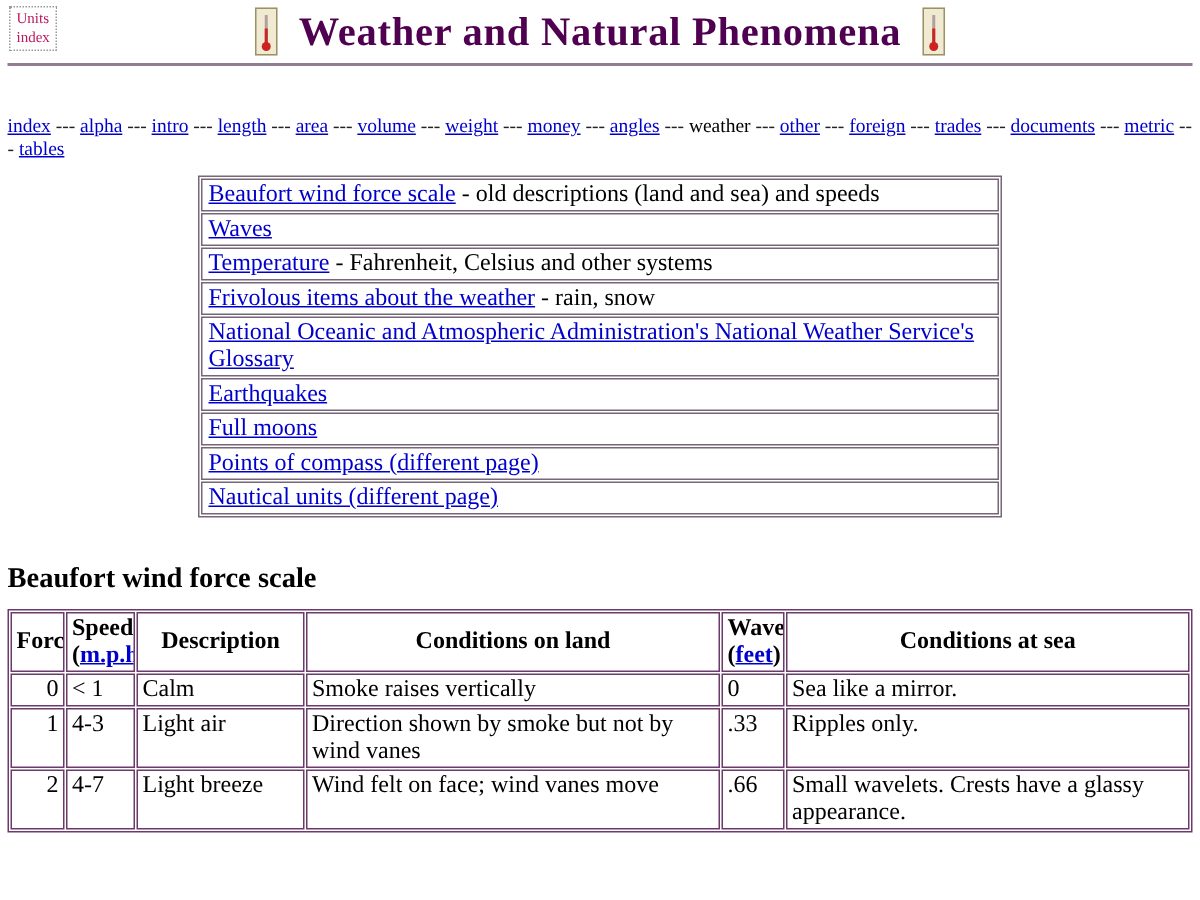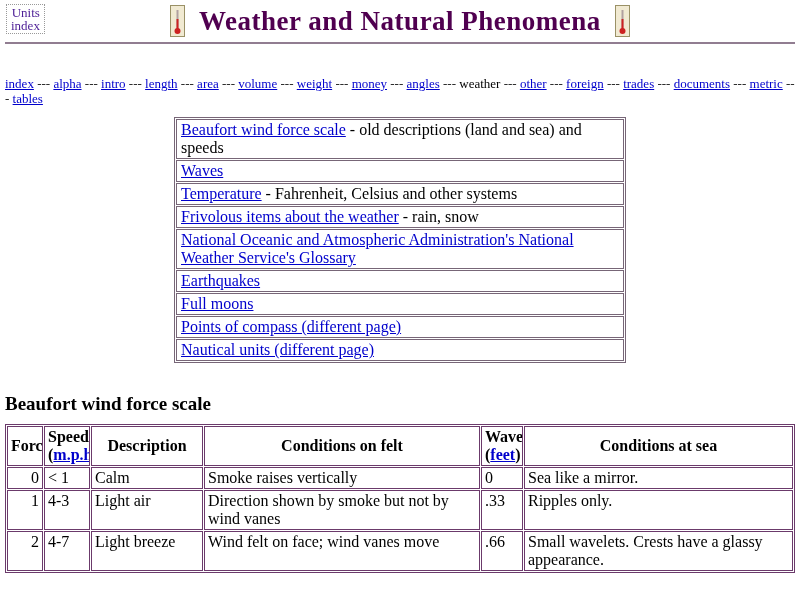--- a/index.html
+++ b/index.html
@@ -8,41 +8,41 @@
     background:#ffffff; color:#000;
     font-family:"Liberation Serif", serif; font-size:16px;
   }
   .page { padding:2px 5px; }
 
   
   .header { position:relative; }
   .units-box {
     position:absolute; left:1px; top:2px;
     border:1px dotted #999; padding:1px 4px;
-    font-size:13px; line-height:13px; text-align:right;
-    color:#4c1d95; text-decoration:none; display:inline-block;
+    font-size:10px; line-height:13px; text-align:left;
+    color:#be185d; text-decoration:none; display:inline-block;
   }
   .title-row { display:flex; justify-content:center; align-items:center; gap:14px; padding-top:3px; }
   .page-title { font-size:27px; font-weight:bold; color:#500050; margin:0; letter-spacing:0.5px; }
   .thermo { width:13px; height:30px; background:#f1ead2; border:1px solid #9a9166; display:block; }
 
   .rule { height:2px; background:#917d91; border:0; margin:5px 0 4px 0; }
 
   .nav { font-size:13px; line-height:15px;margin-top:32px; }
   .nav a { color:#0000cc; }
   .nav .sep { color:#222; }
   .nav .current { color:#000; }
 
   a { color:#0000cc; }
 
   .intro { margin:10px 0 0 0; }
 
   
   .toc {
-    margin:11px auto 0 auto; width:452px;
+    margin:11px auto 0 auto; width:536px;
     border:1px solid #776677; border-spacing:1px; border-collapse:separate;
   }
   .toc td { border:1px solid #776677; padding:1px 4px; line-height:18px; }
 
   .section-heading { font-size:19px; font-weight:bold; margin:30px 0 0 0; }
   .note { margin:17px 0 0 0; }
 
   
   .beaufort {
     margin:9px 0 0 0; width:790px; table-layout:fixed;
@@ -133,21 +133,21 @@
         <col class="c-desc">
       <col class="c-land">
         <col class="c-waves">
         <col class="c-sea">
     </colgroup>
     <thead>
         <tr>
           <th>Force</th>
           <th>Speed<br>(<a href="#">m.p.h</a>)</th>
           <th>Description</th>
-          <th>Conditions on felt</th>
+          <th>Conditions on land</th>
           <th>Waves<br>(<a href="#">feet</a>)</th>
           <th>Conditions at sea</th>
         </tr>
       </thead>
     <tbody>
         <tr>
           <td class="col-force">0</td>
           <td class="col-speed">&lt; 1</td>
           <td class="col-desc">Calm</td>
           <td class="col-land">Smoke raises vertically</td>

